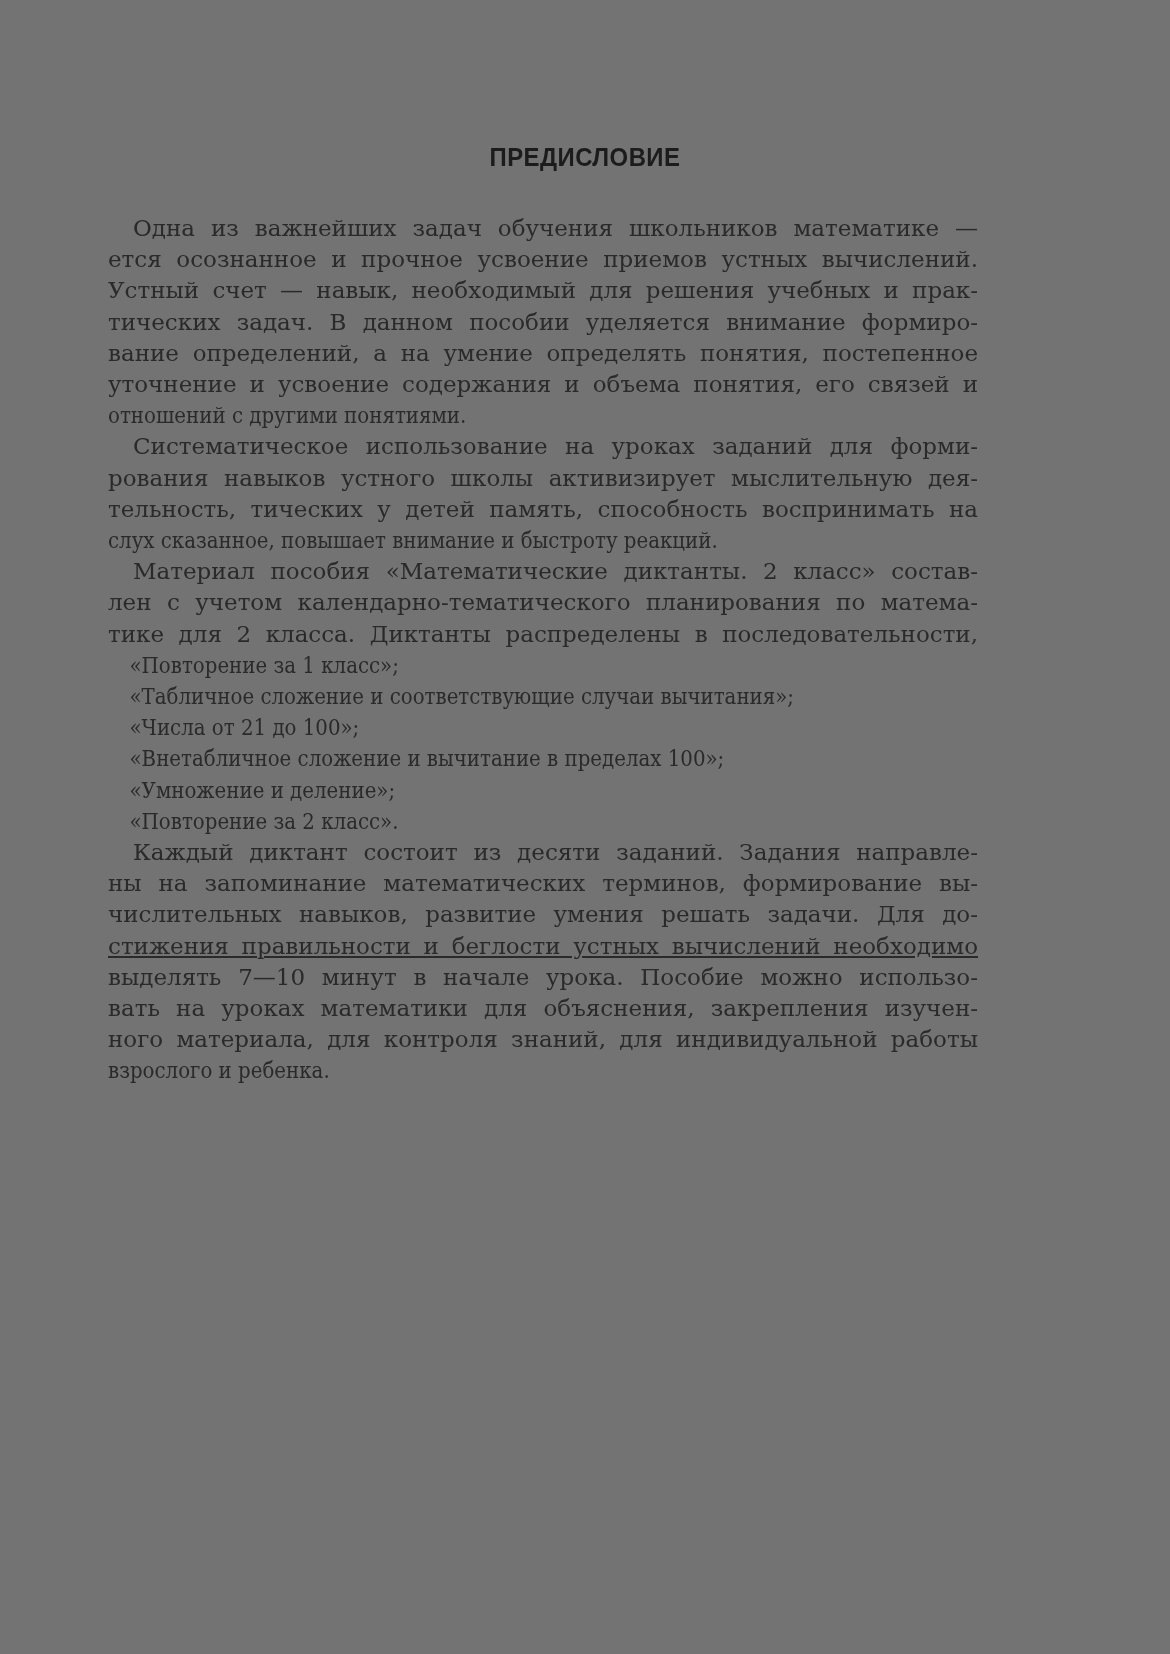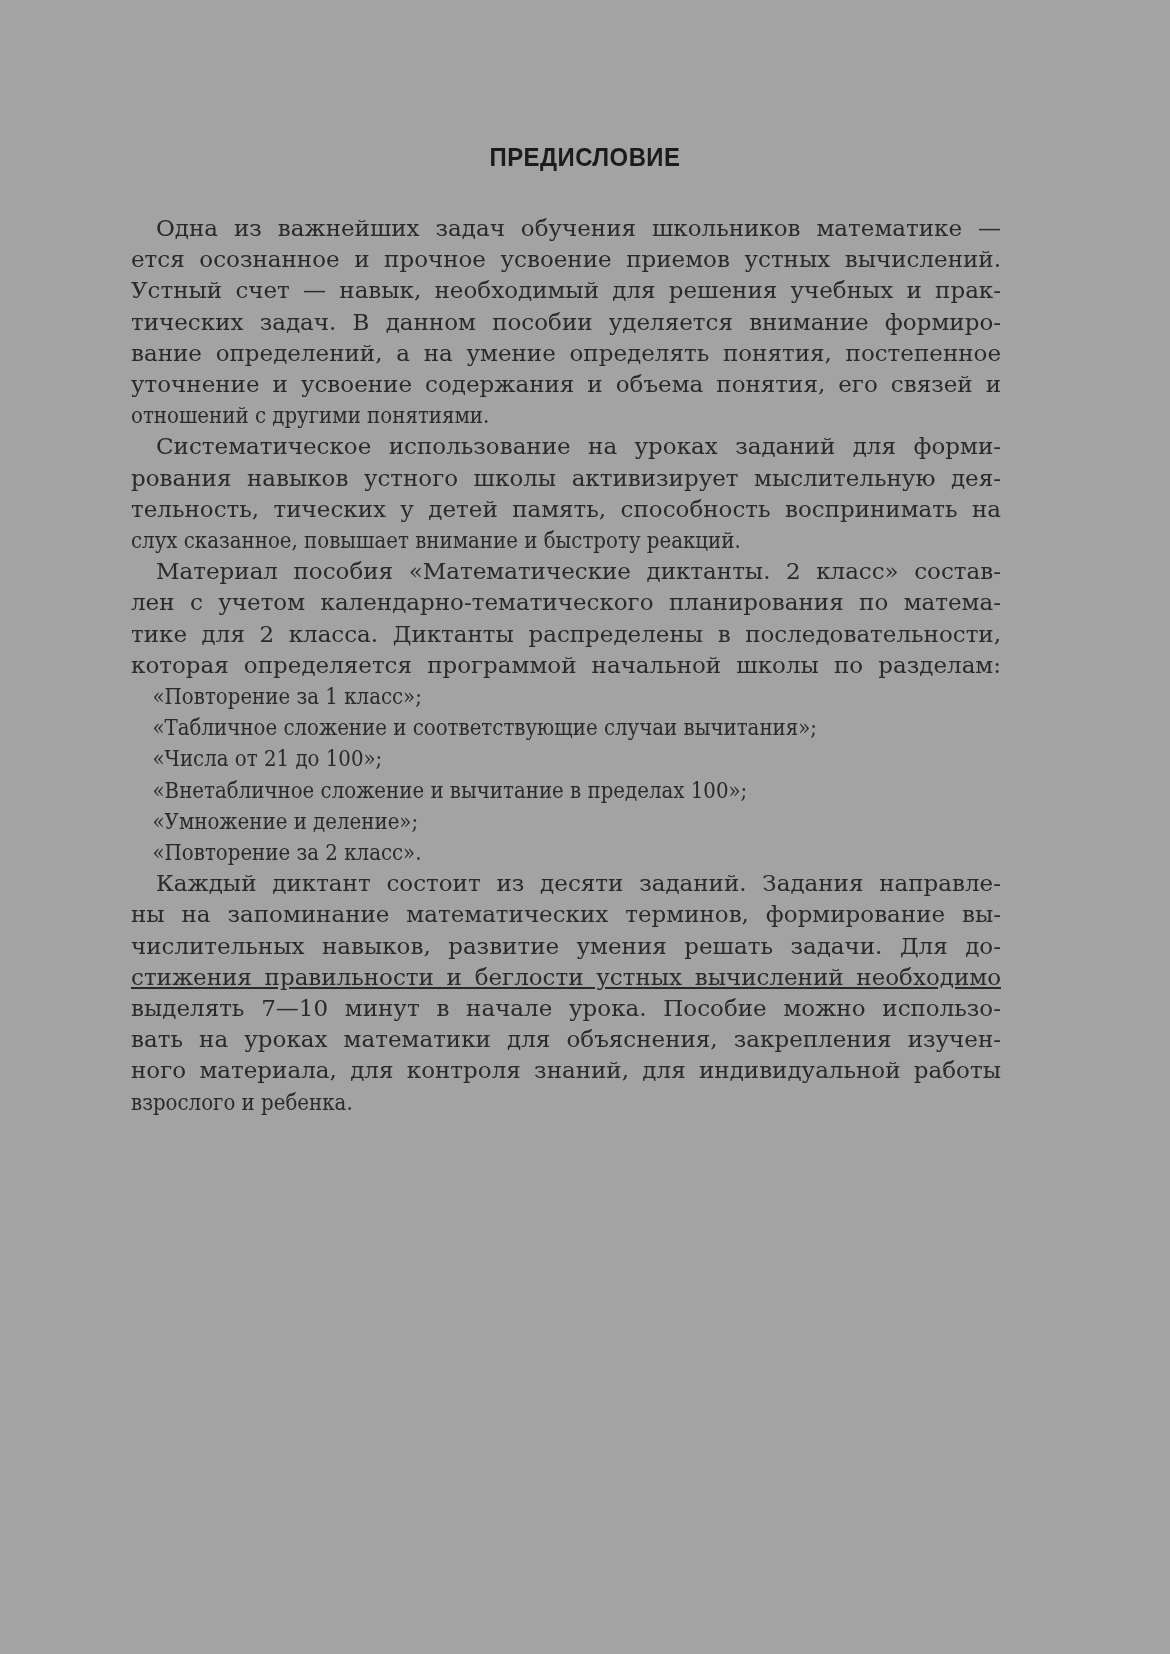--- a/index.html
+++ b/index.html
@@ -12,39 +12,39 @@
       height: 1654px;
       position: relative;
       overflow: hidden;
     }
     .page {
       position: absolute;
       left: 0;
       top: 0;
       width: 1170px;
       height: 1654px;
-      background: #a3a3a3;
+      background: #737373;
     }
     .title {
       position: absolute;
       left: 0;
       top: 142px;
       width: 1170px;
       text-align: center;
       font-family: "Liberation Sans", "DejaVu Sans", sans-serif;
       font-weight: bold;
       font-size: 26px;
       letter-spacing: 0.5px;
       color: #1c1c1c;
       margin: 0;
       transform: scaleX(0.92);
     }
     .body-text {
       position: absolute;
-      left: 131px;
+      left: 108px;
       top: 213px;
       width: 870px;
       font-family: "DejaVu Serif", "Liberation Serif", serif;
       font-size: 23px;
       line-height: 31.2px;
       color: #2a2a2a;
     }
     .line {
       display: block;
       white-space: nowrap;
@@ -81,21 +81,20 @@
       <span class="line indent" style="width: 845px; transform: scaleX(1);">Систематическое использование на уроках заданий для форми-</span>
       <span class="line" style="width: 870px; transform: scaleX(1);">рования навыков устного школы активизирует мыслительную дея-</span>
       <span class="line" style="width: 870px; transform: scaleX(1);">тельность, тических у детей память, способность воспринимать на</span>
       <span class="line last" style="width: auto; transform: scaleX(0.86);">слух сказанное, повышает внимание и быстроту реакций.</span>
     </div>
 
     <div>
       <span class="line indent" style="width: 845px; transform: scaleX(1);">Материал пособия «Математические диктанты. 2 класс» состав-</span>
       <span class="line" style="width: 870px; transform: scaleX(1);">лен с учетом календарно-тематического планирования по матема-</span>
       <span class="line" style="width: 870px; transform: scaleX(1);">тике для 2 класса. Диктанты распределены в последовательности,</span>
-      <span class="line" style="width: 870px; transform: scaleX(1);">которая определяется программой начальной школы по разделам:</span>
     </div>
 
     <div>
       <span class="line indent last" style="width: auto; transform: scaleX(0.86);">«Повторение за 1 класс»;</span>
       <span class="line indent last" style="width: auto; transform: scaleX(0.86);">«Табличное сложение и соответствующие случаи вычитания»;</span>
       <span class="line indent last" style="width: auto; transform: scaleX(0.86);">«Числа от 21 до 100»;</span>
       <span class="line indent last" style="width: auto; transform: scaleX(0.86);">«Внетабличное сложение и вычитание в пределах 100»;</span>
       <span class="line indent last" style="width: auto; transform: scaleX(0.86);">«Умножение и деление»;</span>
       <span class="line indent last" style="width: auto; transform: scaleX(0.86);">«Повторение за 2 класс».</span>
     </div>

